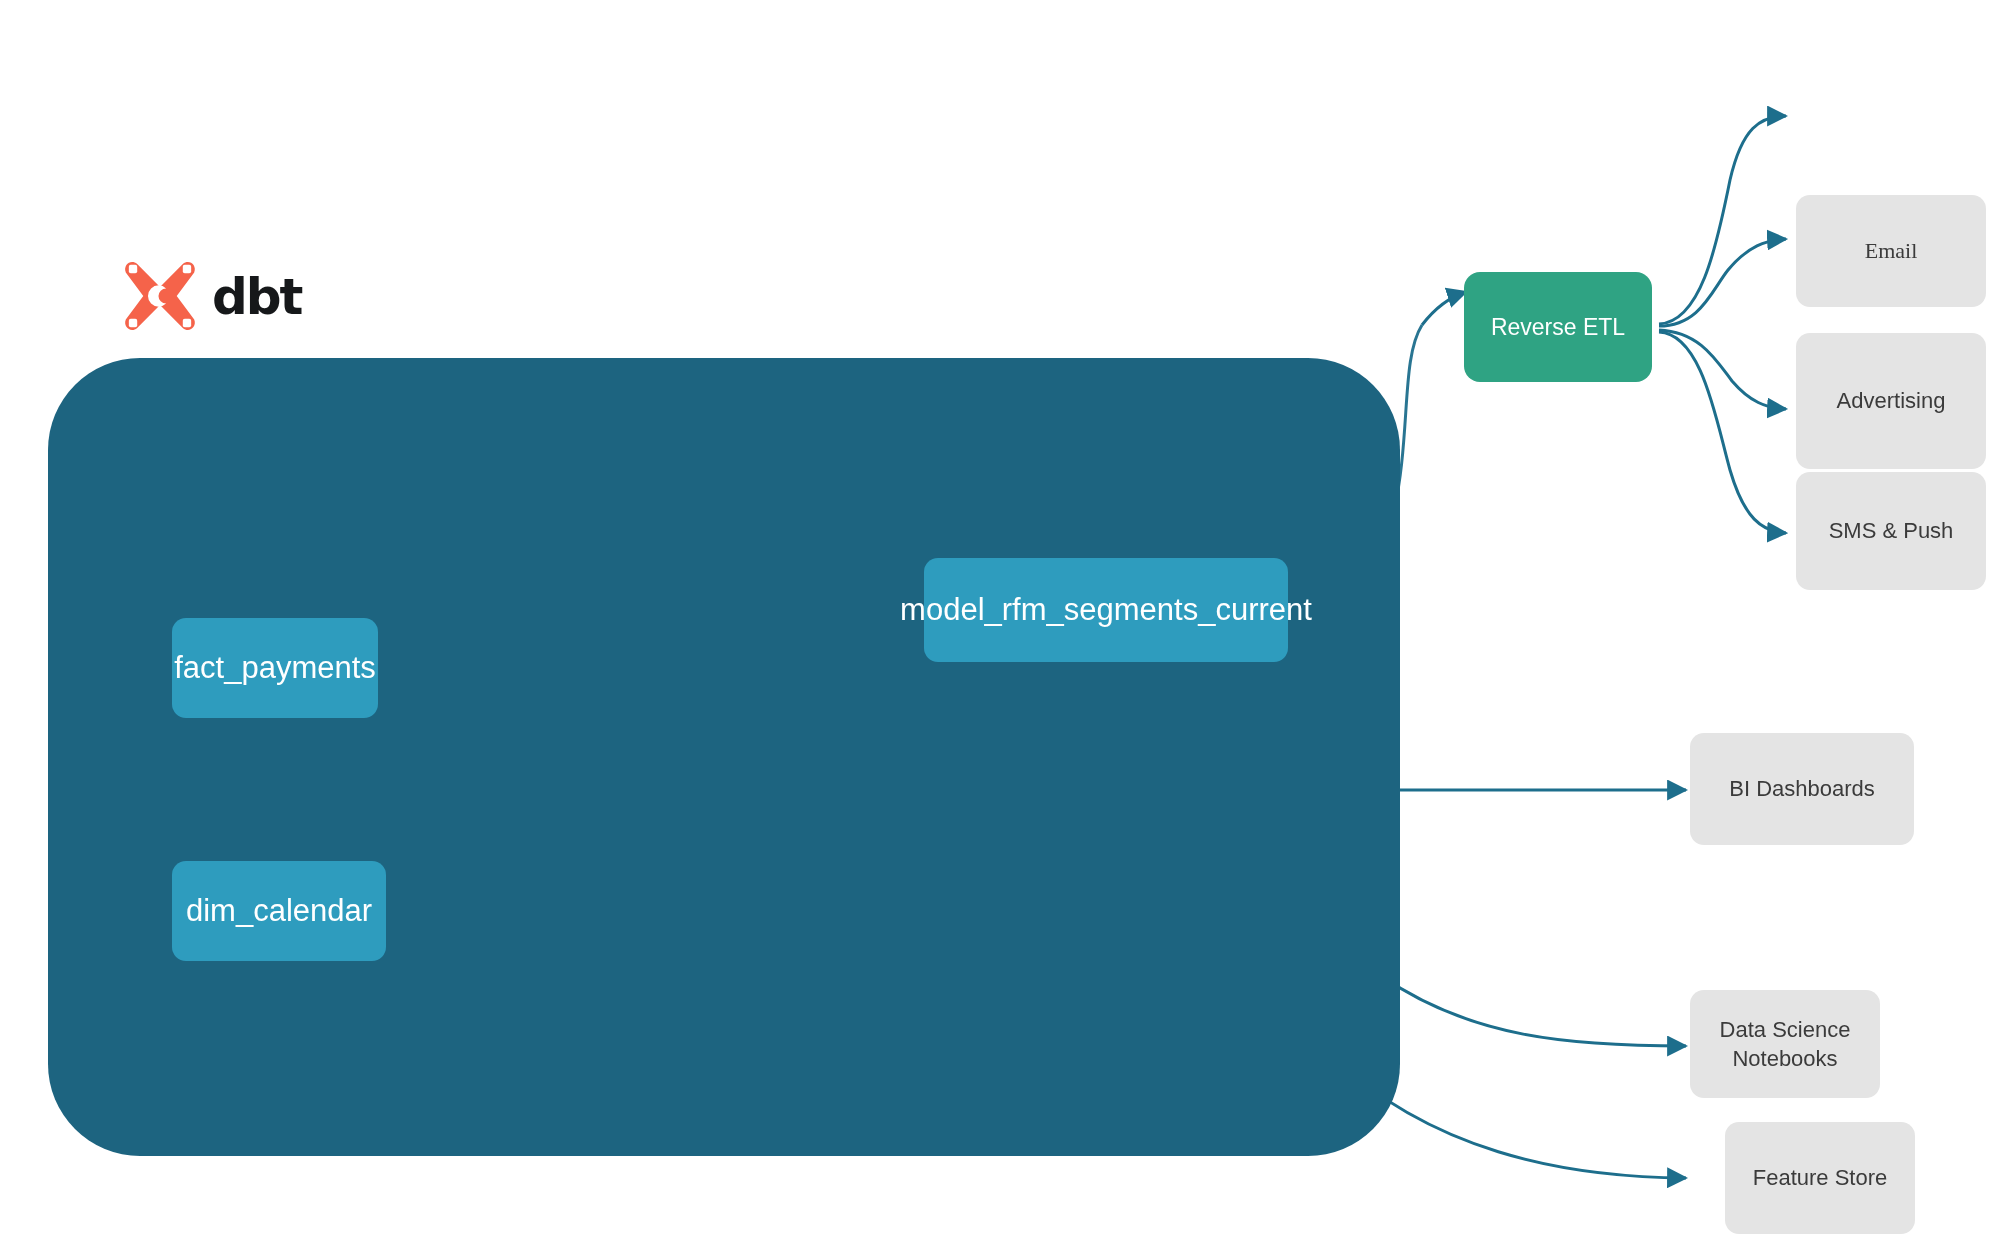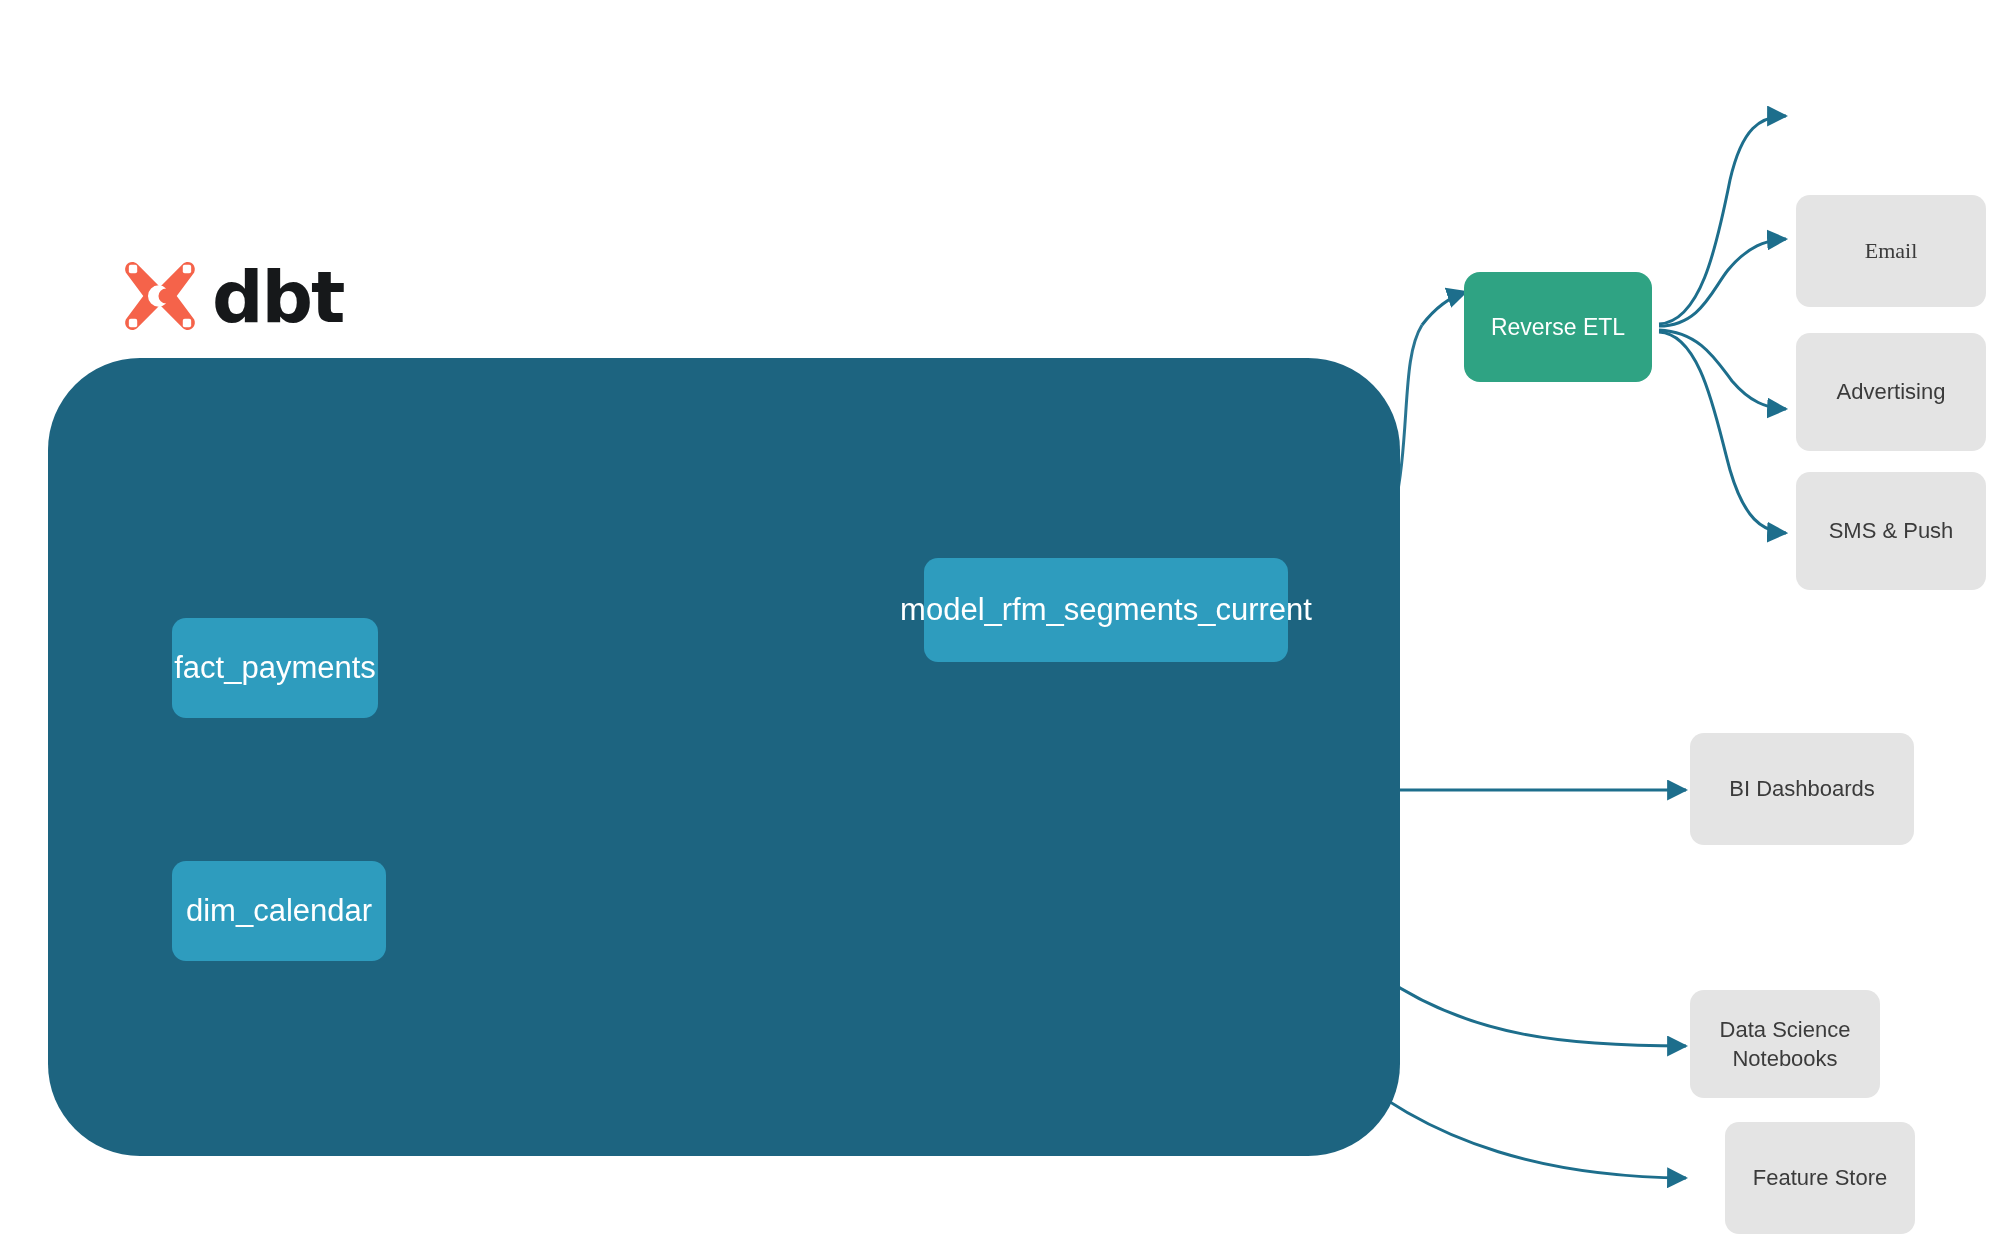--- a/index.html
+++ b/index.html
@@ -43,21 +43,21 @@
     gap: 14px;
   }
   .logo-mark {
     width: 76px;
     height: 76px;
     display: block;
   }
   .logo-word {
     font-family: "DejaVu Sans", sans-serif;
     font-weight: 700;
-    font-size: 72px;
+    font-size: 50px;
     line-height: 1;
     letter-spacing: -2px;
     color: #16181a;
     white-space: nowrap;
     margin-top: 2px;
   }
 
   
   .warehouse {
     position: absolute;
@@ -176,21 +176,21 @@
 
   <div class="node node-rev" style="left:1464px; top:272px; width:188px; height:110px;">
     <span>Reverse ETL</span>
   </div>
 
 
   <div class="node node-dest" style="left:1796px; top:195px; width:190px; height:112px;font-family:Liberation Serif, serif;">
     <span>Email</span>
   </div>
 
-  <div class="node node-dest" style="left:1796px; top:333px; width:190px; height:118px;text-align:right;">
+  <div class="node node-dest" style="left:1796px; top:333px; width:190px; height:136px;text-align:right;">
     <span>Advertising</span>
   </div>
 
   <div class="node node-dest" style="left:1796px; top:472px; width:190px; height:118px;">
     <span>SMS &amp; Push</span>
   </div>
 
   <div class="node node-dest" style="left:1690px; top:733px; width:224px; height:112px;">
     <span>BI Dashboards</span>
   </div>

